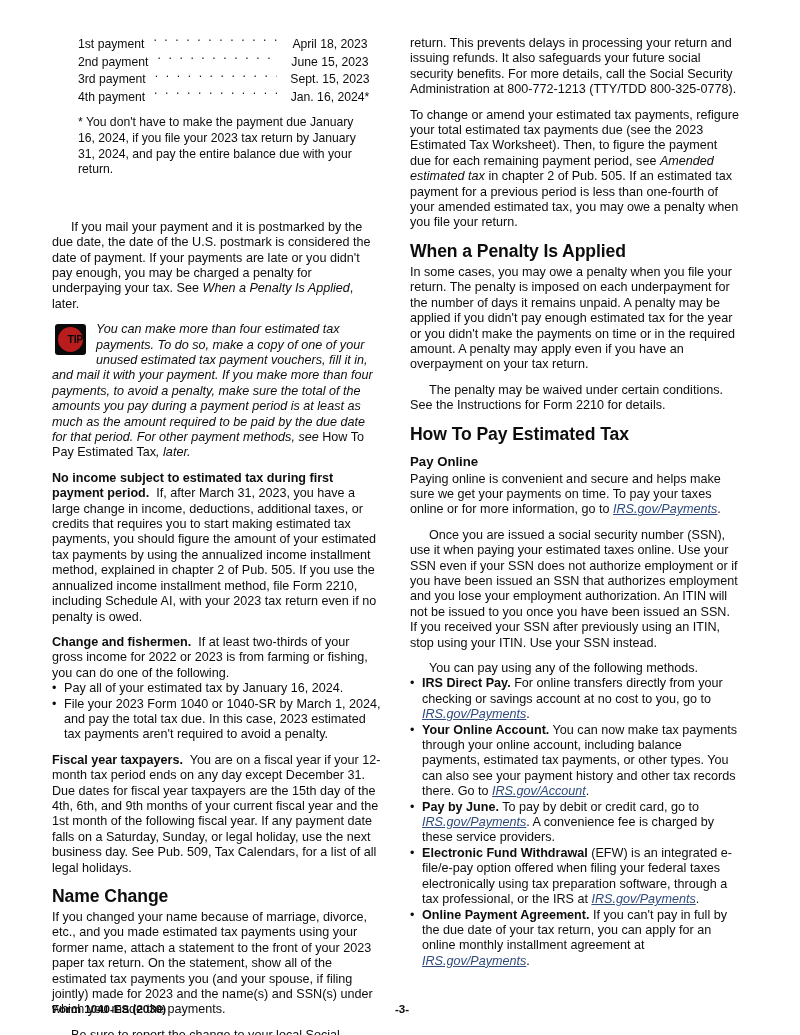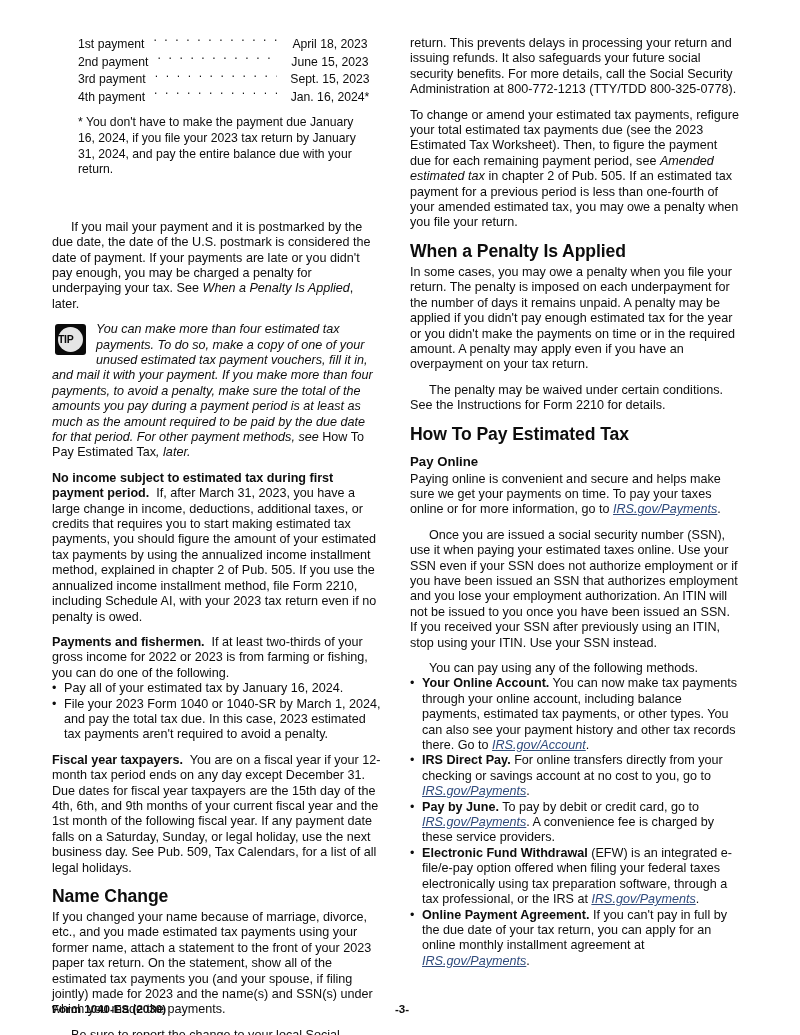--- a/index.html
+++ b/index.html
@@ -128,24 +128,24 @@
     background: #0a0a0a;
     border-radius: 3px;
     display: flex;
     align-items: center;
     justify-content: center;
   }
   .tip-badge .tip-circle {
     width: 25px;
     height: 25px;
     border-radius: 50%;
-    background: #e5e5e5;
+    background: #b91c1c;
     display: flex;
     align-items: center;
-    justify-content: flex-start;
+    justify-content: flex-end;
   }
   .tip-badge .tip-word {
     font-family: "Liberation Sans", sans-serif;
     font-size: 10.5px;
     font-weight: bold;
     color: #0a0a0a;
     letter-spacing: -0.3px;
     line-height: 1;
   }
   .tiptext {
@@ -243,21 +243,21 @@
         <div class="tip-badge">
           <div class="tip-circle">
             <span class="tip-word">TIP</span>
           </div>
         </div>
         <div class="tiptext"><span>You can make more than four estimated tax payments. To do so, make a copy of one of your unused estimated tax payment vouchers, fill it in, and mail it with your payment. If you make more than four payments, to avoid a penalty, make sure the total of the amounts you pay during a payment period is at least as much as the amount required to be paid by the due date for that period. For other payment methods, see </span><span class="noital">How To Pay Estimated Tax</span><span>, later.</span></div>
       </div>
 
       <p><span class="runin">No income subject to estimated tax during first payment period.</span>&nbsp; <span>If, after March 31, 2023, you have a large change in income, deductions, additional taxes, or credits that requires you to start making estimated tax payments, you should figure the amount of your estimated tax payments by using the annualized income installment method, explained in chapter 2 of Pub. 505. If you use the annualized income installment method, file Form 2210, including Schedule AI, with your 2023 tax return even if no penalty is owed.</span></p>
 
-      <p class="tight"><span class="runin">Payments and fishermen.</span>&nbsp; <span>If at least two-thirds of your gross income for 2022 or 2023 is from farming or fishing, you can do one of the following.</span></p>
+      <p class="tight"><span class="runin">Change and fishermen.</span>&nbsp; <span>If at least two-thirds of your gross income for 2022 or 2023 is from farming or fishing, you can do one of the following.</span></p>
 
       <ul class="bul">
         <li>Pay all of your estimated tax by January 16, 2024.</li>
         <li>File your 2023 Form 1040 or 1040-SR by March 1, 2024, and pay the total tax due. In this case, 2023 estimated tax payments aren't required to avoid a penalty.</li>
       </ul>
 
       <p><span class="runin">Fiscal year taxpayers.</span>&nbsp; <span>You are on a fiscal year if your 12-month tax period ends on any day except December 31. Due dates for fiscal year taxpayers are the 15th day of the 4th, 6th, and 9th months of your current fiscal year and the 1st month of the following fiscal year. If any payment date falls on a Saturday, Sunday, or legal holiday, use the next business day. See Pub. 509, Tax Calendars, for a list of all legal holidays.</span></p>
 
       <div class="h2">Name Change</div>
       <p>If you changed your name because of marriage, divorce, etc., and you made estimated tax payments using your former name, attach a statement to the front of your 2023 paper tax return. On the statement, show all of the estimated tax payments you (and your spouse, if filing jointly) made for 2023 and the name(s) and SSN(s) under which you made the payments.</p>
@@ -277,22 +277,22 @@
       <div class="h2">How To Pay Estimated Tax</div>
 
       <div class="h3">Pay Online</div>
       <p><span>Paying online is convenient and secure and helps make sure we get your payments on time. To pay your taxes online or for more information, go to </span><a class="lnk" href="#">IRS.gov/Payments</a><span>.</span></p>
 
       <p class="indent">Once you are issued a social security number (SSN), use it when paying your estimated taxes online. Use your SSN even if your SSN does not authorize employment or if you have been issued an SSN that authorizes employment and you lose your employment authorization. An ITIN will not be issued to you once you have been issued an SSN. If you received your SSN after previously using an ITIN, stop using your ITIN. Use your SSN instead.</p>
 
       <p class="indent tight">You can pay using any of the following methods.</p>
 
       <ul class="bul">
+        <li><span class="runin">IRS Direct Pay.</span><span> For online transfers directly from your checking or savings account at no cost to you, go to </span><a class="lnk" href="#">IRS.gov/Payments</a><span>.</span></li>
         <li><span class="runin">Your Online Account.</span><span> You can now make tax payments through your online account, including balance payments, estimated tax payments, or other types. You can also see your payment history and other tax records there. Go to </span><a class="lnk" href="#">IRS.gov/Account</a><span>.</span></li>
-        <li><span class="runin">IRS Direct Pay.</span><span> For online transfers directly from your checking or savings account at no cost to you, go to </span><a class="lnk" href="#">IRS.gov/Payments</a><span>.</span></li>
         <li><span class="runin">Pay by June.</span><span> To pay by debit or credit card, go to </span><a class="lnk" href="#">IRS.gov/Payments</a><span>. A convenience fee is charged by these service providers.</span></li>
         <li><span class="runin">Electronic Fund Withdrawal</span><span> (EFW) is an integrated e-file/e-pay option offered when filing your federal taxes electronically using tax preparation software, through a tax professional, or the IRS at </span><a class="lnk" href="#">IRS.gov/Payments</a><span>.</span></li>
         <li><span class="runin">Online Payment Agreement.</span><span> If you can't pay in full by the due date of your tax return, you can apply for an online monthly installment agreement at </span><a class="lnk" href="#">IRS.gov/Payments</a><span>.</span></li>
       </ul>
     </div>
   </div>
 
   <div class="footer">
     <span>Form 1040-ES (2030)</span>
     <span class="pageno">-3-</span>

